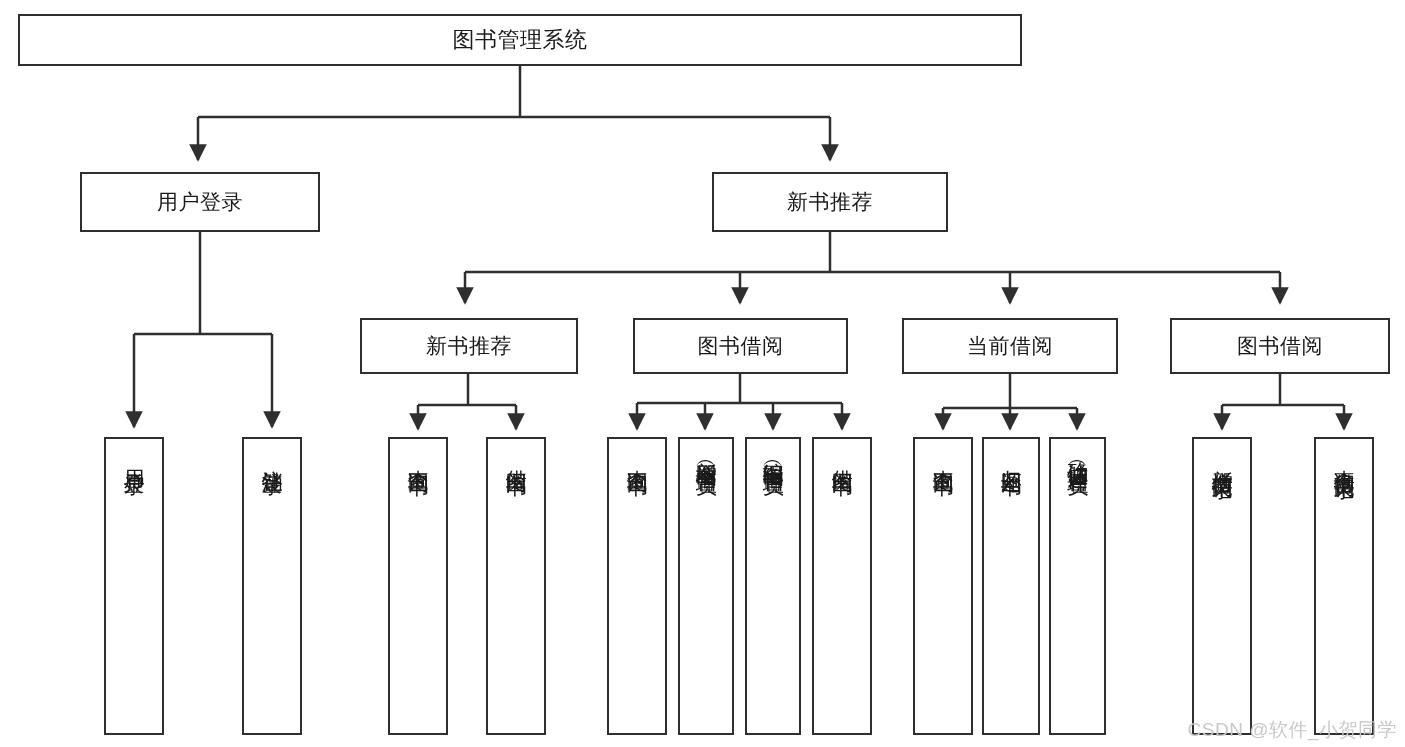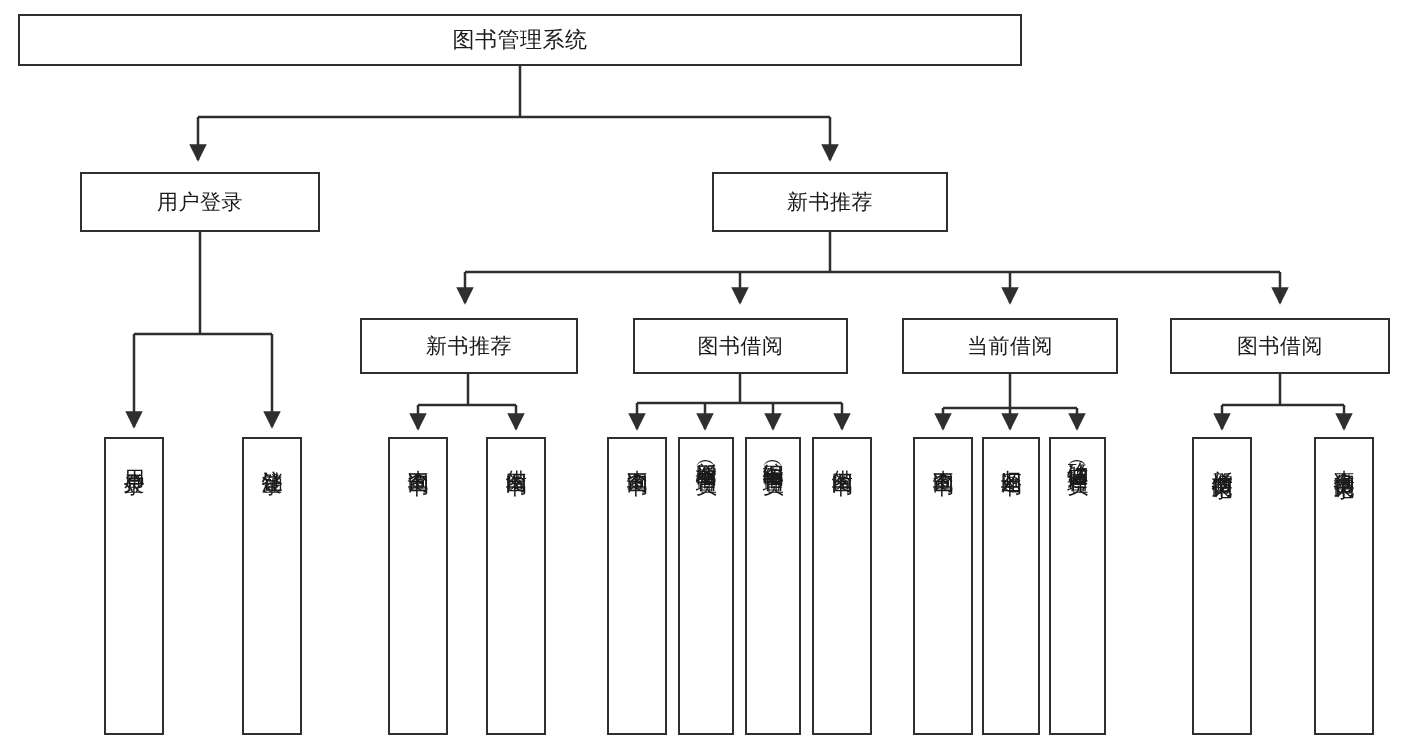--- a/index.html
+++ b/index.html
@@ -184,14 +184,15 @@
     <span class="label">确认归还（管理员）</span>
   </div>
 
   <div class="node leaf" style="left:1192px; top:437px; width:60px; height:298px;">
     <span class="label">新增借阅记录</span>
   </div>
   <div class="node leaf" style="left:1314px; top:437px; width:60px; height:298px;">
     <span class="label">查询借阅记录</span>
   </div>
 
+  <div class="watermark">CSDN @软件_小贺同学</div>
 
 </div>
 
 </body></html>

